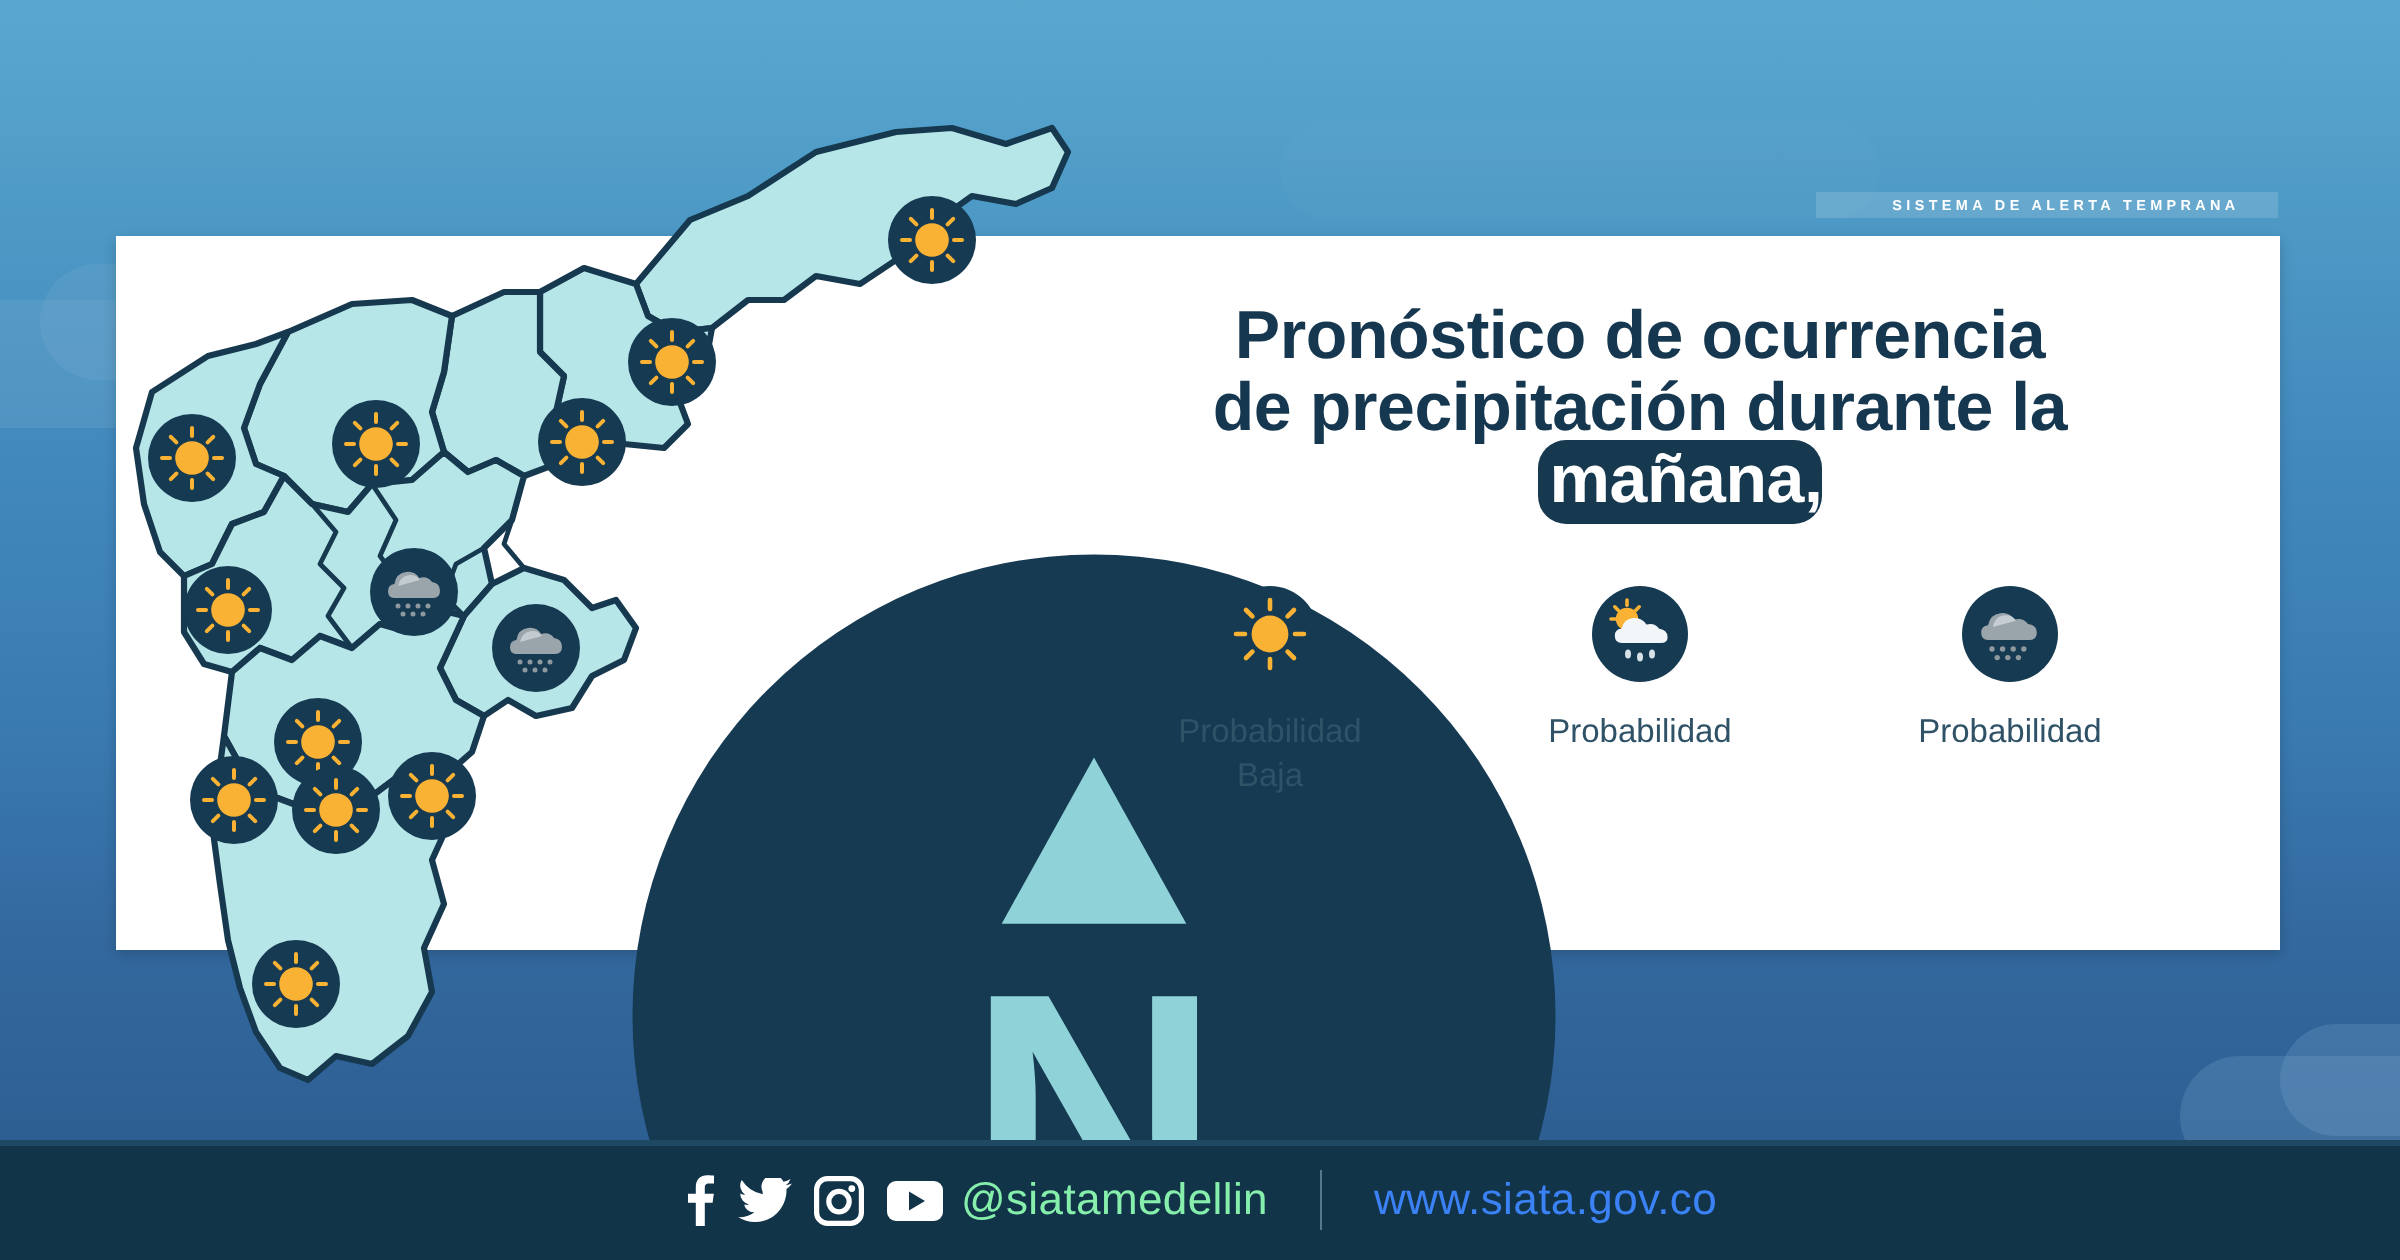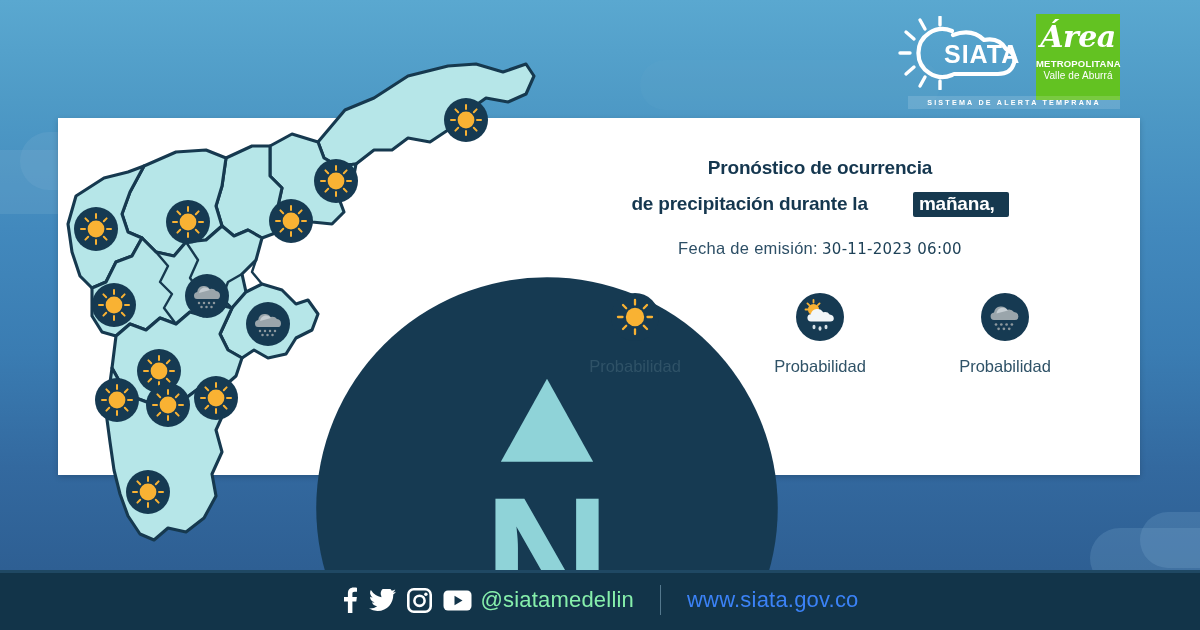--- a/index.html
+++ b/index.html
@@ -18,42 +18,42 @@
 
   
   .logos{position:absolute;left:898px;top:14px;width:230px;height:100px;}
   .siata-logo{position:absolute;left:0;top:2px;width:150px;height:74px;}
   .area-box{position:absolute;left:1036px;top:14px;width:84px;height:86px;background:#63c222;}
   .area-script{font-family:"DejaVu Serif",serif;font-style:italic;font-weight:bold;
       color:#fff;font-size:30px;line-height:30px;text-align:center;margin-top:8px;letter-spacing:-.5px;}
   .area-sub1{color:#fff;font-size:9.5px;font-weight:bold;text-align:center;letter-spacing:.2px;margin-top:6px;}
   .area-sub2{color:#fff;font-size:10px;text-align:center;letter-spacing:.1px;margin-top:1px;}
   .tagline{position:absolute;left:908px;top:96px;width:212px;height:13px;
-     background:rgba(255,255,255,0.14);}
+     background:rgba(255,255,255,0.14);padding-left:19px;}
   .tagline span{display:block;color:#ffffff;font-size:7.2px;font-weight:bold;
      letter-spacing:2.2px;text-align:center;line-height:13px;}
 
   
   .card{position:absolute;left:58px;top:118px;width:1082px;height:357px;background:#ffffff;
         box-shadow:0 2px 6px rgba(0,0,0,.18);}
 
   
   .mapwrap{position:absolute;left:56px;top:46px;width:480px;height:520px;}
   .mapwrap svg{display:block;width:480px;height:520px;overflow:visible;}
 
   
   .marker{position:absolute;width:46px;height:46px;margin-left:-23px;margin-top:-23px;}
   .marker svg{display:block;width:46px;height:46px;}
   .compass{position:absolute;width:52px;height:52px;margin-left:-26px;margin-top:-26px;}
 
   
   .rightcol{position:absolute;left:520px;top:150px;width:600px;}
-  .title{color:#15374f;font-size:19px;font-weight:bold;line-height:36px;text-align:center;
+  .title{color:#15374f;font-size:34px;font-weight:bold;line-height:36px;text-align:center;
          letter-spacing:-.2px;}
-  .hl{background:#16394f;color:#ffffff;padding:1px 14px 3px 6px;border-radius:2px;margin-left:40px;}
+  .hl{background:#16394f;color:#ffffff;padding:1px 0 3px 6px;border-radius:14px;margin-left:40px;}
   .fecha{text-align:center;margin-top:17px;color:#2d4f66;font-size:16.5px;letter-spacing:.3px;}
   .fecha .lbl{font-weight:normal;}
   .fecha .val{font-family:"DejaVu Sans",sans-serif;font-size:15px;color:#1f4258;margin-left:4px;}
 
   .legend{display:flex;justify-content:center;gap:35px;margin-top:34px;}
   .legitem{width:150px;text-align:center;}
   .legicon{width:50px;height:50px;margin:0 auto;}
   .legicon svg{display:block;width:50px;height:50px;}
   .leglabel{margin-top:13px;color:#2f5267;font-size:16.5px;line-height:22px;}
 
@@ -76,47 +76,21 @@
   <div class="sky">
     <div class="bgcloud" style="left:-40px;top:150px;width:260px;height:64px;"></div>
     <div class="bgcloud" style="left:20px;top:132px;width:150px;height:58px;"></div>
     <div class="bgcloud dark" style="left:330px;top:495px;width:330px;height:56px;border-radius:40px 40px 18px 18px;"></div>
     <div class="bgcloud dark" style="left:370px;top:483px;width:230px;height:52px;"></div>
     <div class="bgcloud dark" style="left:1090px;top:528px;width:200px;height:60px;"></div>
     <div class="bgcloud dark" style="left:1140px;top:512px;width:120px;height:56px;"></div>
     <div class="bgcloud" style="left:640px;top:60px;width:300px;height:50px;opacity:.12;"></div>
   </div>
 
-  <div class="logos">
-    <div class="siata-logo">
-      <svg viewBox="0 0 150 74" xmlns="http://www.w3.org/2000/svg">
-
-        <g stroke="#ffffff" stroke-width="3.4" stroke-linecap="round">
-          <line x1="12" y1="37" x2="2" y2="37"></line>
-          <line x1="16" y1="23" x2="8" y2="16"></line>
-          <line x1="27" y1="13" x2="22" y2="4"></line>
-          <line x1="16" y1="51" x2="8" y2="58"></line>
-          <line x1="27" y1="61" x2="22" y2="70"></line>
-          <line x1="42" y1="9" x2="42" y2="1"></line>
-          <line x1="42" y1="65" x2="42" y2="73"></line>
-        </g>
-
-        <path d="M54 15 A24 24 0 1 0 54 59" fill="none" stroke="#ffffff" stroke-width="4.2" stroke-linecap="round"></path>
-
-        <path d="M55 19 Q74 12 86 24 Q101 21 108 33 Q118 37 116 47 Q113 58 100 58 L56 58" fill="none" stroke="#ffffff" stroke-width="4.2" stroke-linecap="round" stroke-linejoin="round"></path>
-        <text x="46" y="47" font-family="Liberation Sans, sans-serif" font-size="25" font-weight="bold" fill="#ffffff" letter-spacing="1">SIATA</text>
-      </svg>
-    </div>
-  </div>
-
-  <div class="area-box">
-    <div class="area-script">Área</div>
-    <div class="area-sub1">METROPOLITANA</div>
-    <div class="area-sub2">Valle de Aburrá</div>
-  </div>
+
 
   <div class="tagline">
     <span>SISTEMA DE ALERTA TEMPRANA</span>
   </div>
 
   <div class="card"></div>
 
   <div class="mapwrap">
     <svg viewBox="0 0 480 520" xmlns="http://www.w3.org/2000/svg">
       <g fill="#b6e6e8" stroke="#16394f" stroke-width="3.1" stroke-linejoin="round" stroke-linecap="round">
@@ -369,23 +343,20 @@
   </div>
 
   <div class="rightcol">
     <div class="title">
       <div>Pronóstico de ocurrencia</div>
       <div>
         <span>de precipitación durante la </span><span class="hl">mañana,</span>
       </div>
     </div>
 
-    <div class="fecha">
-      <span class="lbl">Fecha de emisión:</span><span class="val">30-11-2023 06:00</span>
-    </div>
 
     <div class="legend">
       <div class="legitem">
         <div class="legicon">
           <svg viewBox="0 0 50 50">
             <circle cx="25" cy="25" r="24" fill="#163a52"></circle>
             <circle cx="25" cy="25" r="9.2" fill="#f9b233"></circle>
             <g stroke="#f9b233" stroke-width="2.3" stroke-linecap="round">
               <line x1="25" y1="8" x2="25" y2="12.5"></line>
                 <line x1="25" y1="37.5" x2="25" y2="42"></line>
@@ -393,20 +364,21 @@
                 <line x1="37.5" y1="25" x2="42" y2="25"></line>
               <line x1="13" y1="13" x2="16.2" y2="16.2"></line>
                 <line x1="33.8" y1="33.8" x2="37" y2="37"></line>
               <line x1="37" y1="13" x2="33.8" y2="16.2"></line>
                 <line x1="16.2" y1="33.8" x2="13" y2="37"></line>
             </g>
           </svg>
         </div>
         <div class="leglabel">
           <div>Probabilidad</div>
+          <div>Baja</div>
         </div>
       </div>
 
       <div class="legitem">
         <div class="legicon">
           <svg viewBox="0 0 50 50">
             <circle cx="25" cy="25" r="24" fill="#163a52"></circle>
             <circle cx="18.5" cy="17.5" r="5.6" fill="#f9b233"></circle>
             <g stroke="#f9b233" stroke-width="1.8" stroke-linecap="round">
               <line x1="18.5" y1="8" x2="18.5" y2="10.6"></line>

